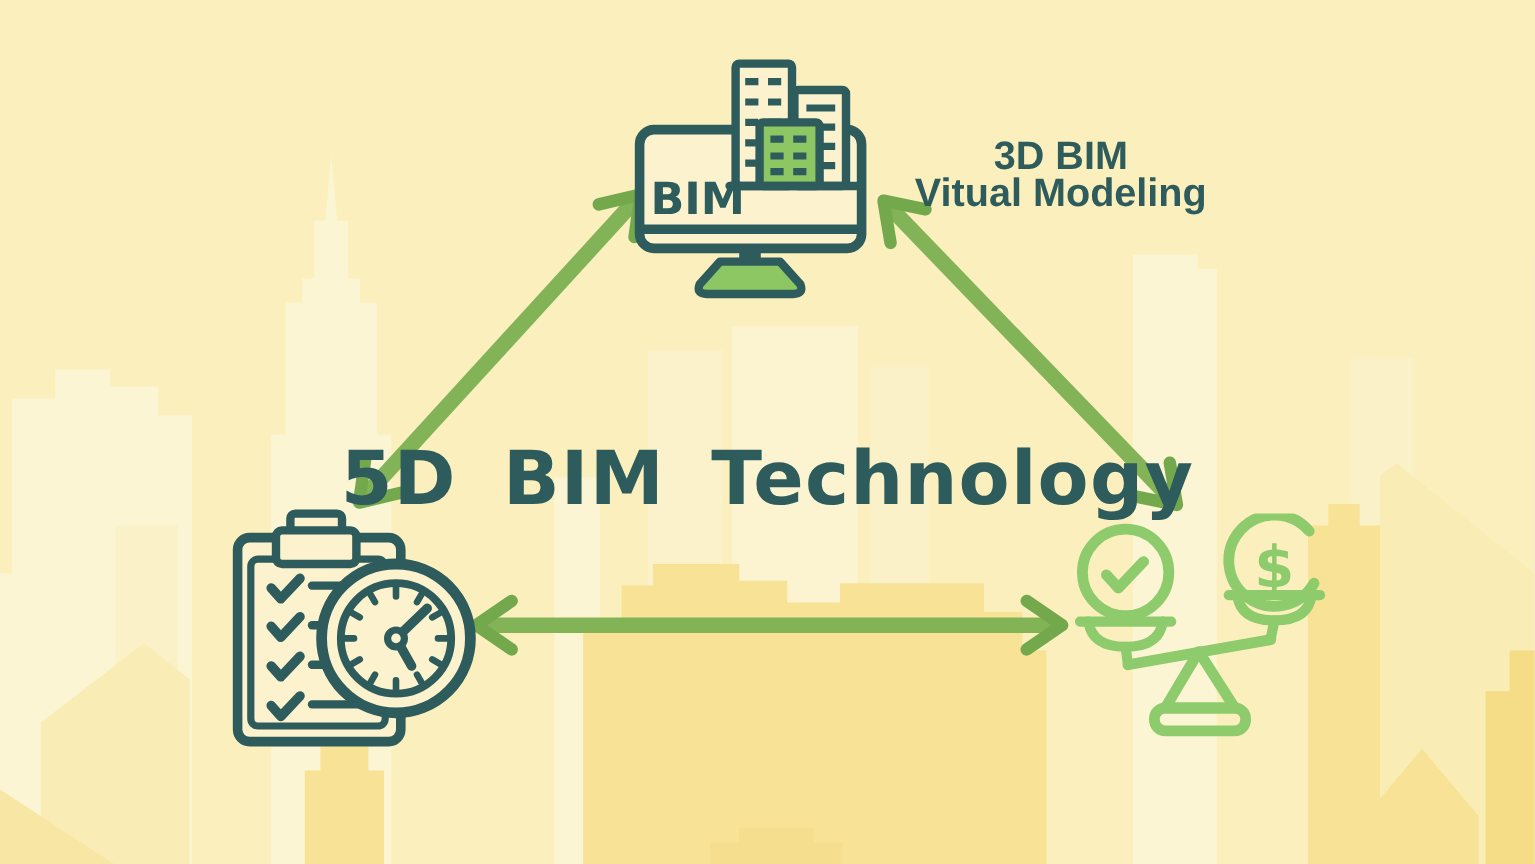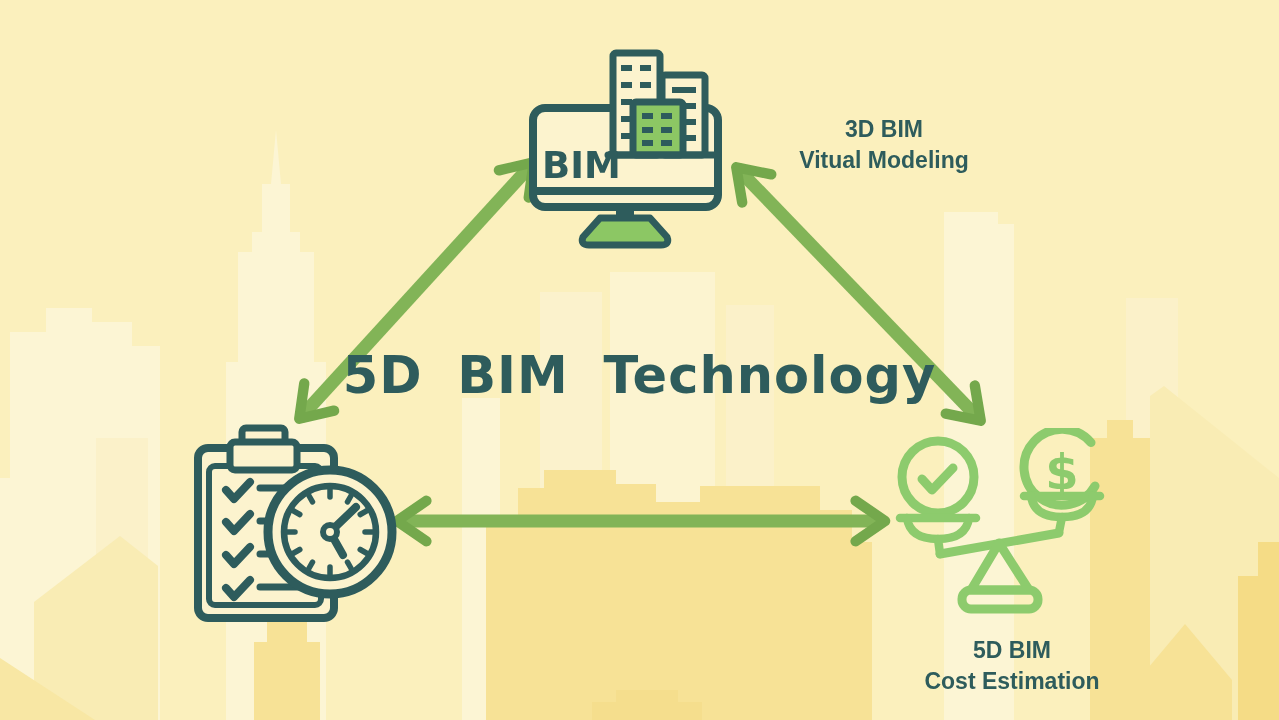--- a/index.html
+++ b/index.html
@@ -4,28 +4,28 @@
 <style>
   html,body{margin:0;padding:0;background:#e8e8e8;}
   .canvas{
     position:relative;width:1279px;height:720px;overflow:hidden;
     background:#FBF0BD;
     font-family:"DejaVu Sans","Liberation Sans",sans-serif;
   }
   .canvas svg{display:block;}
   .layer{position:absolute;left:0;top:0;}
   .title{
-    position:absolute;left:0;top:346px;width:1279px;
+    position:absolute;left:0;top:362px;width:1279px;
     text-align:center;
-    font-size:51px;font-weight:bold;color:#2E5C5C;
+    font-size:62px;font-weight:bold;color:#2E5C5C;
     letter-spacing:1px;word-spacing:16px;margin:0;
   }
   .node-label{
     position:absolute;width:300px;text-align:center;
-    color:#2E5C5C;font-weight:bold;font-size:23px;line-height:31px;
+    color:#2E5C5C;font-weight:bold;font-size:33px;line-height:31px;
     font-family:"Liberation Sans","DejaVu Sans",sans-serif;
   }
   .node-label span{display:block;}
   .label-modeling{left:734px;top:114px;}
   .label-time{left:128px;top:635px;}
   .label-cost{left:862px;top:635px;}
   .icon-monitor{position:absolute;left:520px;top:38px;}
   .icon-clipboard{position:absolute;left:192px;top:424px;}
   .icon-scale{position:absolute;left:895px;top:428px;}
 </style>
@@ -150,18 +150,14 @@
   <h1 class="title">5D BIM Technology</h1>
 
   <div class="node-label label-modeling">
     <span>3D BIM</span>
     <span>Vitual Modeling</span>
   </div>
 
   <div class="node-label label-time">
   </div>
 
-  <div class="node-label label-cost">
-    <span>5D BIM</span>
-    <span>Cost Estimation</span>
-  </div>
 
 </div>
 
 </body></html>

